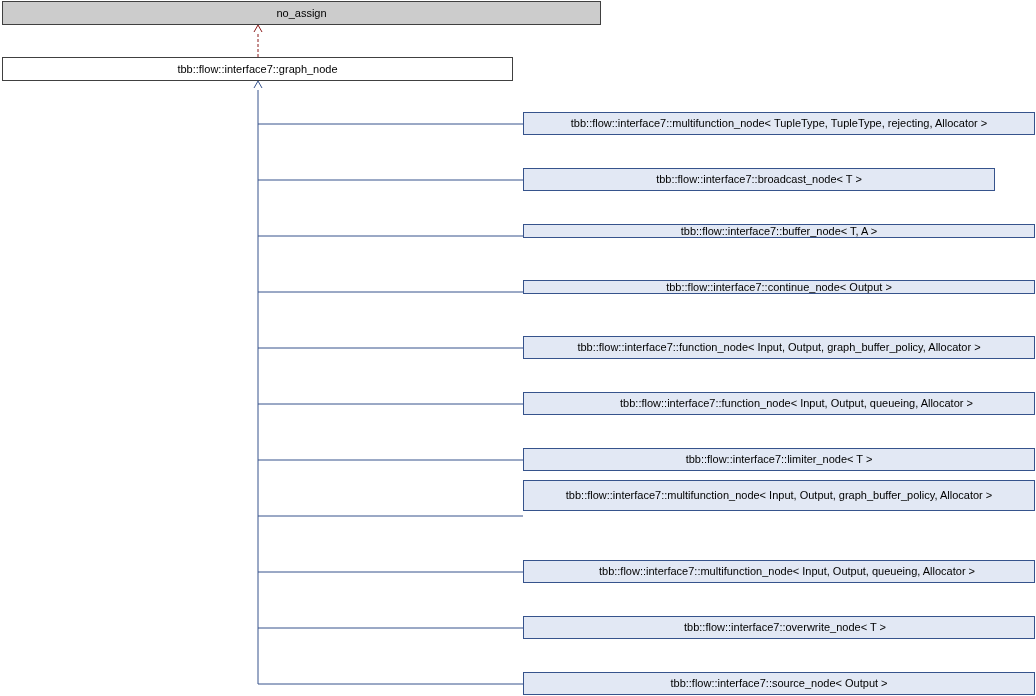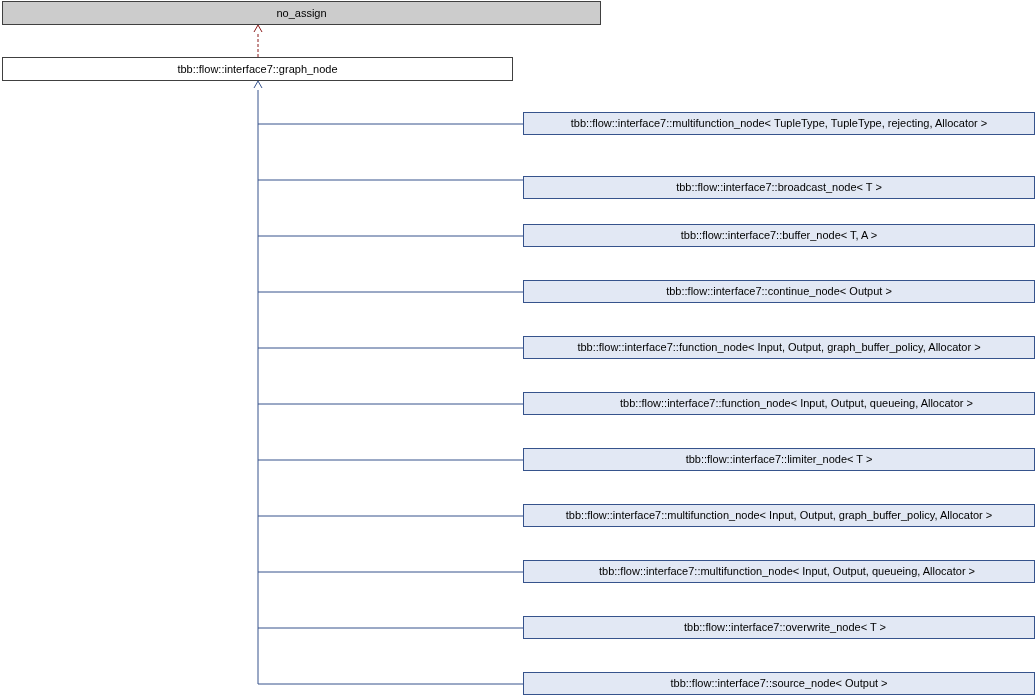--- a/index.html
+++ b/index.html
@@ -104,45 +104,45 @@
   </div>
 
   <div class="node base" style="left:2px; top:57px; width:511px; height:24px;">
     <span>tbb::flow::interface7::graph_node</span>
   </div>
 
   <div class="node derived" style="left:523px; top:112px; width:512px; height:23px;">
     <span>tbb::flow::interface7::multifunction_node&lt; TupleType, TupleType, rejecting, Allocator &gt;</span>
   </div>
 
-  <div class="node derived" style="left:523px; top:168px; width:512px; height:23px;margin-top:8px;">
+  <div class="node derived" style="left:523px; top:168px; width:472px; height:23px;">
     <span>tbb::flow::interface7::broadcast_node&lt; T &gt;</span>
   </div>
 
-  <div class="node derived" style="left:523px; top:224px; width:512px; height:23px;">
+  <div class="node derived" style="left:523px; top:224px; width:512px; height:14px;">
     <span>tbb::flow::interface7::buffer_node&lt; T, A &gt;</span>
   </div>
 
-  <div class="node derived" style="left:523px; top:280px; width:512px; height:23px;">
+  <div class="node derived" style="left:523px; top:280px; width:512px; height:14px;">
     <span>tbb::flow::interface7::continue_node&lt; Output &gt;</span>
   </div>
 
   <div class="node derived" style="left:523px; top:336px; width:512px; height:23px;">
     <span>tbb::flow::interface7::function_node&lt; Input, Output, graph_buffer_policy, Allocator &gt;</span>
   </div>
 
   <div class="node derived" style="left:523px; top:392px; width:512px; height:23px;padding-left:35px;">
     <span>tbb::flow::interface7::function_node&lt; Input, Output, queueing, Allocator &gt;</span>
   </div>
 
   <div class="node derived" style="left:523px; top:448px; width:512px; height:23px;">
     <span>tbb::flow::interface7::limiter_node&lt; T &gt;</span>
   </div>
 
-  <div class="node derived" style="left:523px; top:504px; width:512px; height:23px;">
+  <div class="node derived" style="left:523px; top:480px; width:512px; height:31px;">
     <span>tbb::flow::interface7::multifunction_node&lt; Input, Output, graph_buffer_policy, Allocator &gt;</span>
   </div>
 
   <div class="node derived" style="left:523px; top:560px; width:512px; height:23px;padding-left:16px;">
     <span>tbb::flow::interface7::multifunction_node&lt; Input, Output, queueing, Allocator &gt;</span>
   </div>
 
   <div class="node derived" style="left:523px; top:616px; width:512px; height:23px;padding-left:12px;">
     <span>tbb::flow::interface7::overwrite_node&lt; T &gt;</span>
   </div>

